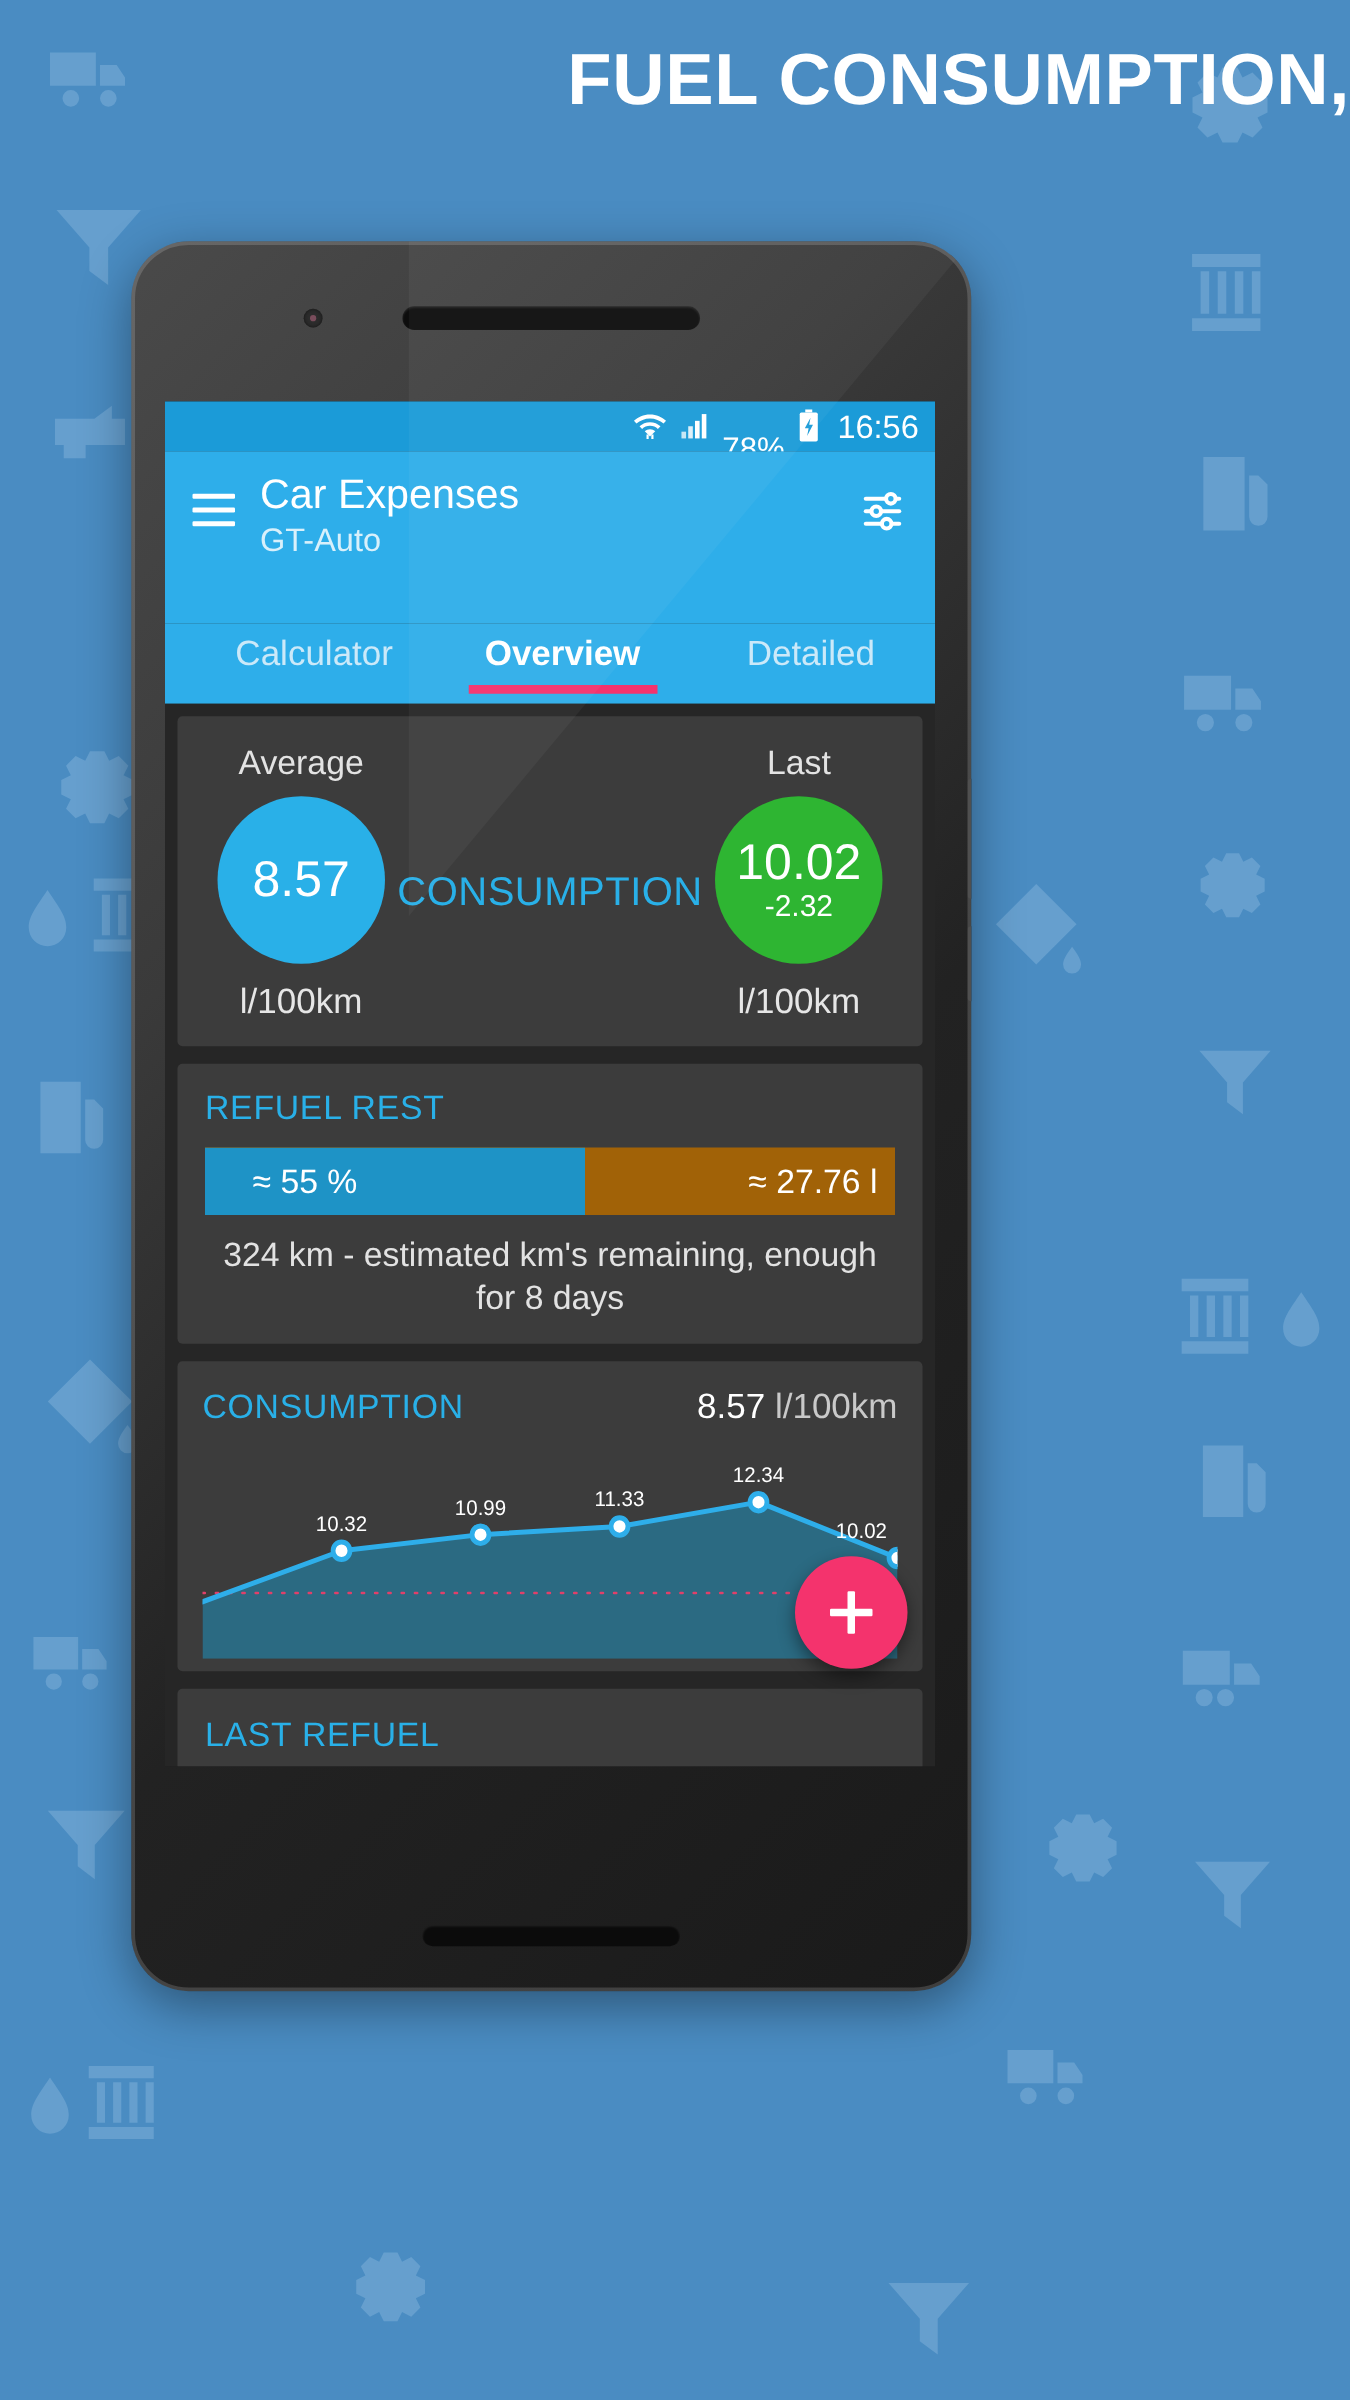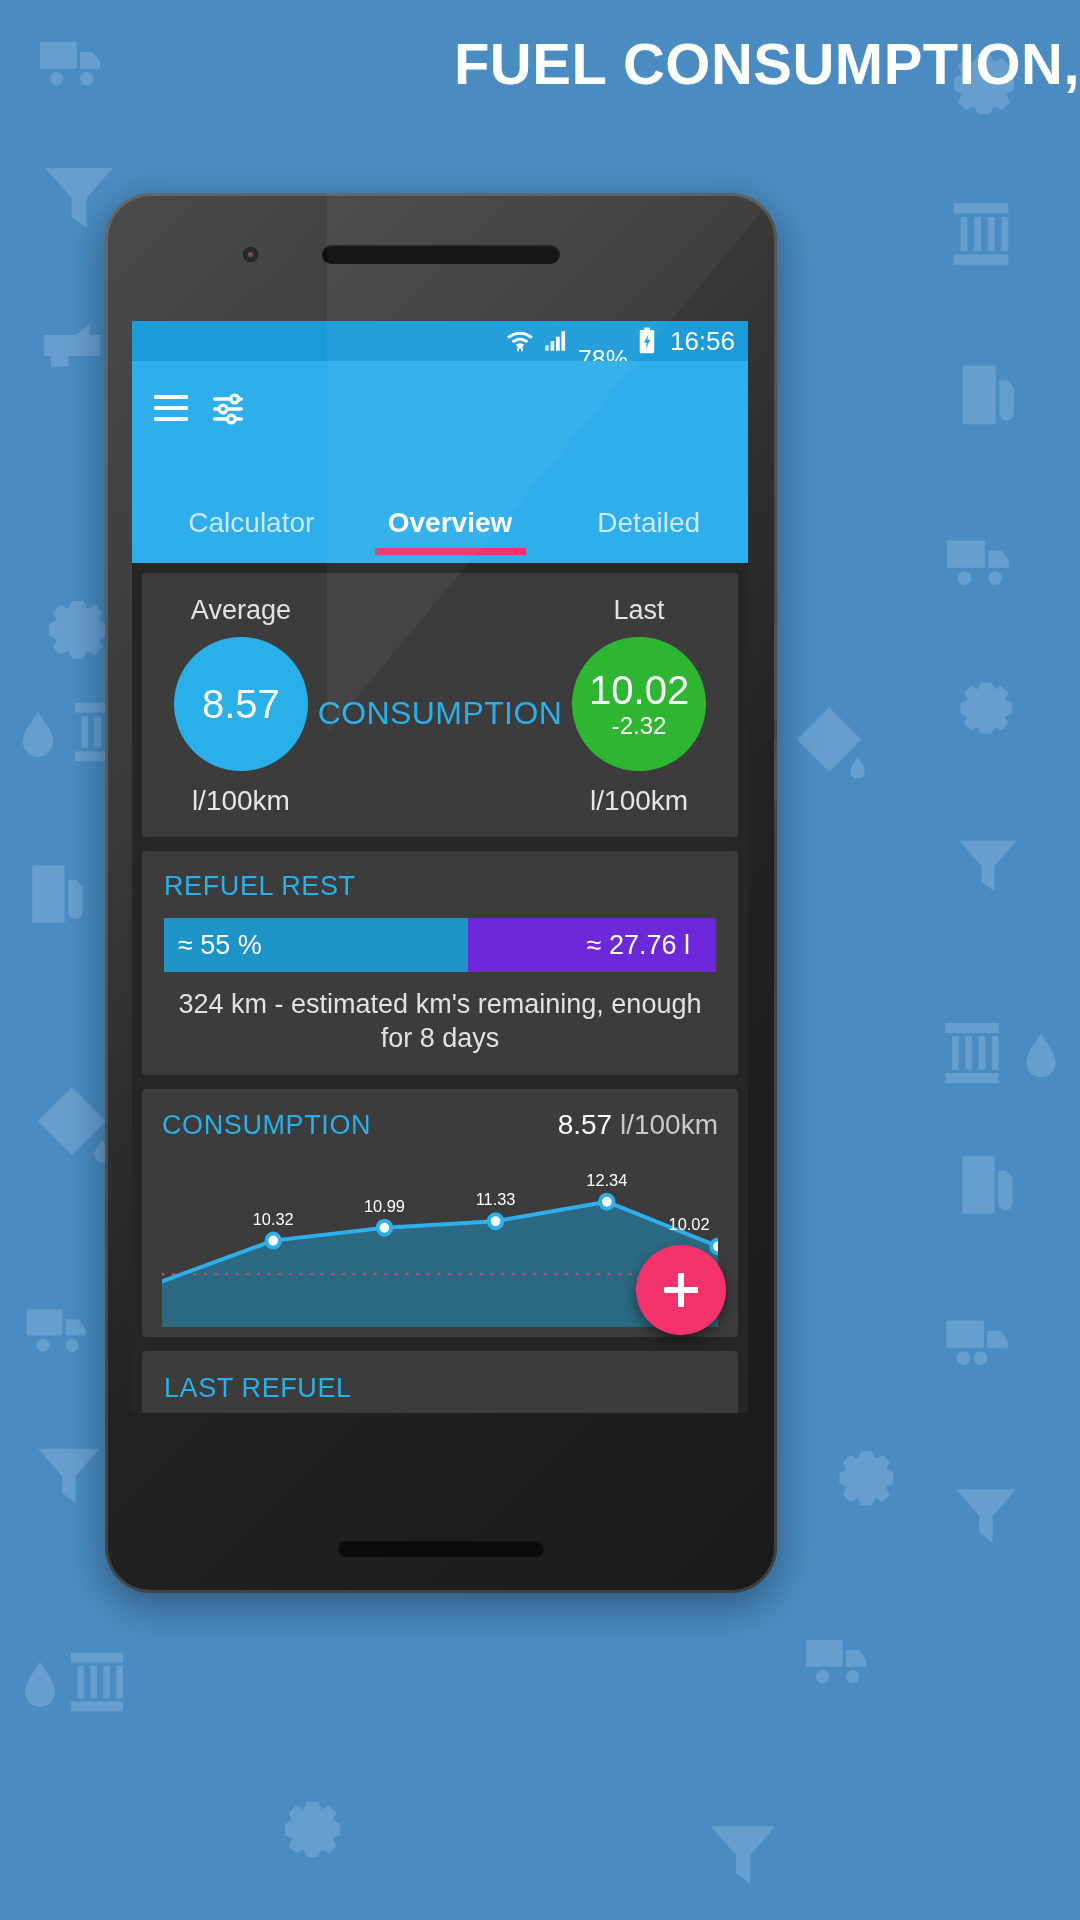--- a/index.html
+++ b/index.html
@@ -208,33 +208,33 @@
   }
 
   
   .card-vol{ padding:20px 22px 20px 22px; }
   .card-head{
     color:#29b0e8; font-size:27px; letter-spacing:.6px;
     margin-bottom:16px;
   }
   .volbar{
     height:54px; width:100%;
-    background:#6d28d9;
+    background:#a16207;
     display:flex; align-items:center;
-    position:relative; overflow:hidden;
+    position:relative; overflow:hidden;padding-left:24px;
   }
   .volbar .fill{
     position:absolute; left:0; top:0; bottom:0;
     width:55%; background:#1e93c6;
   }
   .volbar .lbl-left{
     position:relative; color:#fff; font-size:27px; padding-left:14px;
   }
   .volbar .lbl-right{
-    position:absolute; right:26px; color:#fff; font-size:27px;
+    position:absolute; right:14px; color:#fff; font-size:27px;
   }
   .vol-note{
     color:#e2e2e2; font-size:27px; line-height:1.26;
     margin-top:15px; text-align:center;
   }
 
   
   .card-chart{ padding:20px 20px 0 20px; height:248px; overflow:hidden; }
   .chart-head{
     display:flex; align-items:baseline; justify-content:space-between;
@@ -397,20 +397,24 @@
       </svg>
       <span class="sb-time">16:56</span>
     </div>
 
     <div class="appbar">
       <div class="appbar-row">
         <div class="hamburger">
           <span></span>
             <span></span>
             <span></span>
+        </div>
+        <div class="titles">
+          <div class="app-title">Car Expenses</div>
+          <div class="app-sub">GT-Auto</div>
         </div>
         <svg class="tune-icon" width="40" height="40" viewBox="0 0 24 24" fill="none" stroke="#fff" stroke-width="2" stroke-linecap="round">
           <line x1="4" y1="6" x2="20" y2="6"></line>
           <line x1="4" y1="12" x2="20" y2="12"></line>
           <line x1="4" y1="18" x2="20" y2="18"></line>
           <circle cx="16" cy="6" r="2.3" fill="#2eaeea"></circle>
           <circle cx="9" cy="12" r="2.3" fill="#2eaeea"></circle>
           <circle cx="14" cy="18" r="2.3" fill="#2eaeea"></circle>
         </svg>
       </div>

